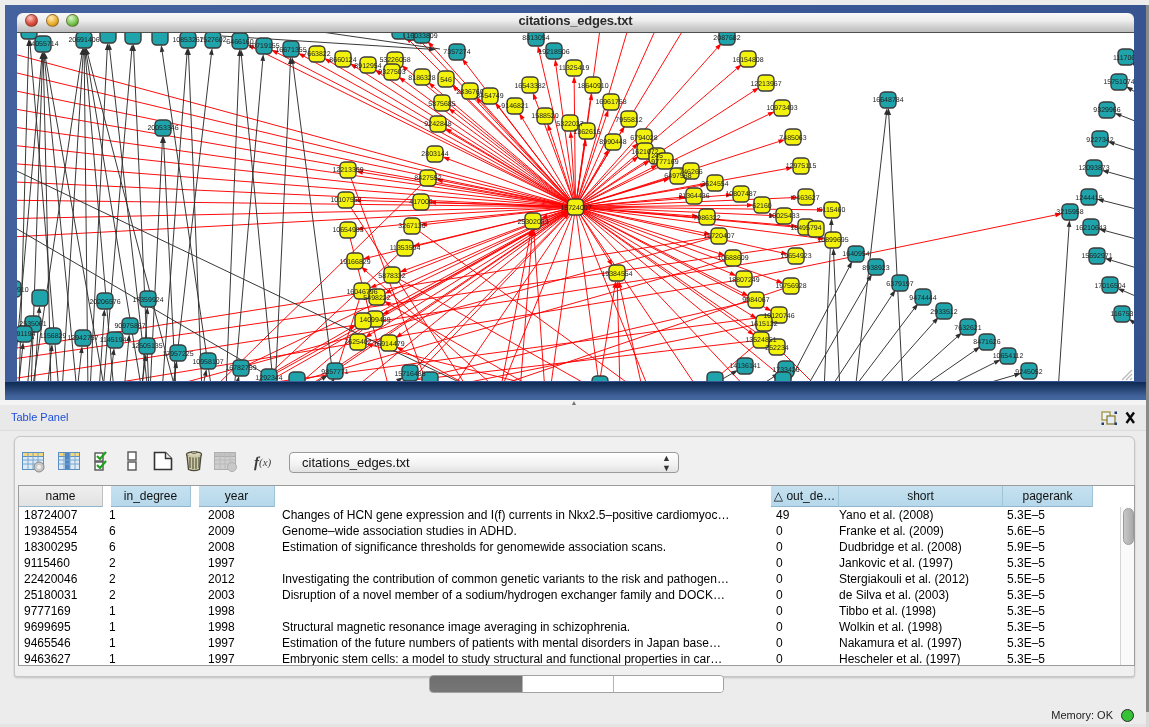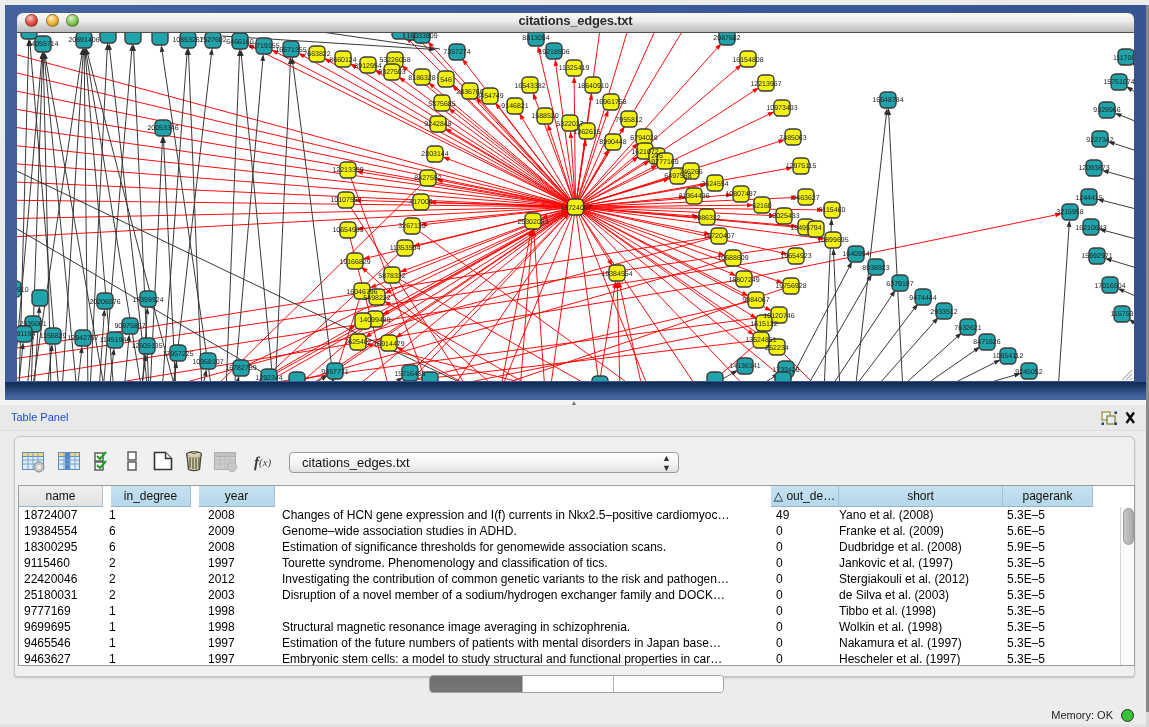--- a/index.html
+++ b/index.html
@@ -826,21 +826,20 @@
           <div class="c2">2008</div>
           <div class="c3">Estimation of significance thresholds for genomewide association scans.</div>
           <div class="c4">0</div>
           <div class="c5">Dudbridge et al. (2008)</div>
           <div class="c6">5.9E–5</div>
         </div>
         <div class="tr" style="top:48px">
           <div class="c0">9115460</div>
           <div class="c1">2</div>
           <div class="c2">1997</div>
-          <div class="c3">Tourette syndrome. Phenomenology and classification of tics.</div>
           <div class="c4">0</div>
           <div class="c5">Jankovic et al. (1997)</div>
           <div class="c6">5.3E–5</div>
         </div>
         <div class="tr" style="top:64px">
           <div class="c0">22420046</div>
           <div class="c1">2</div>
           <div class="c2">2012</div>
           <div class="c3">Investigating the contribution of common genetic variants to the risk and pathogen…</div>
           <div class="c4">0</div>

